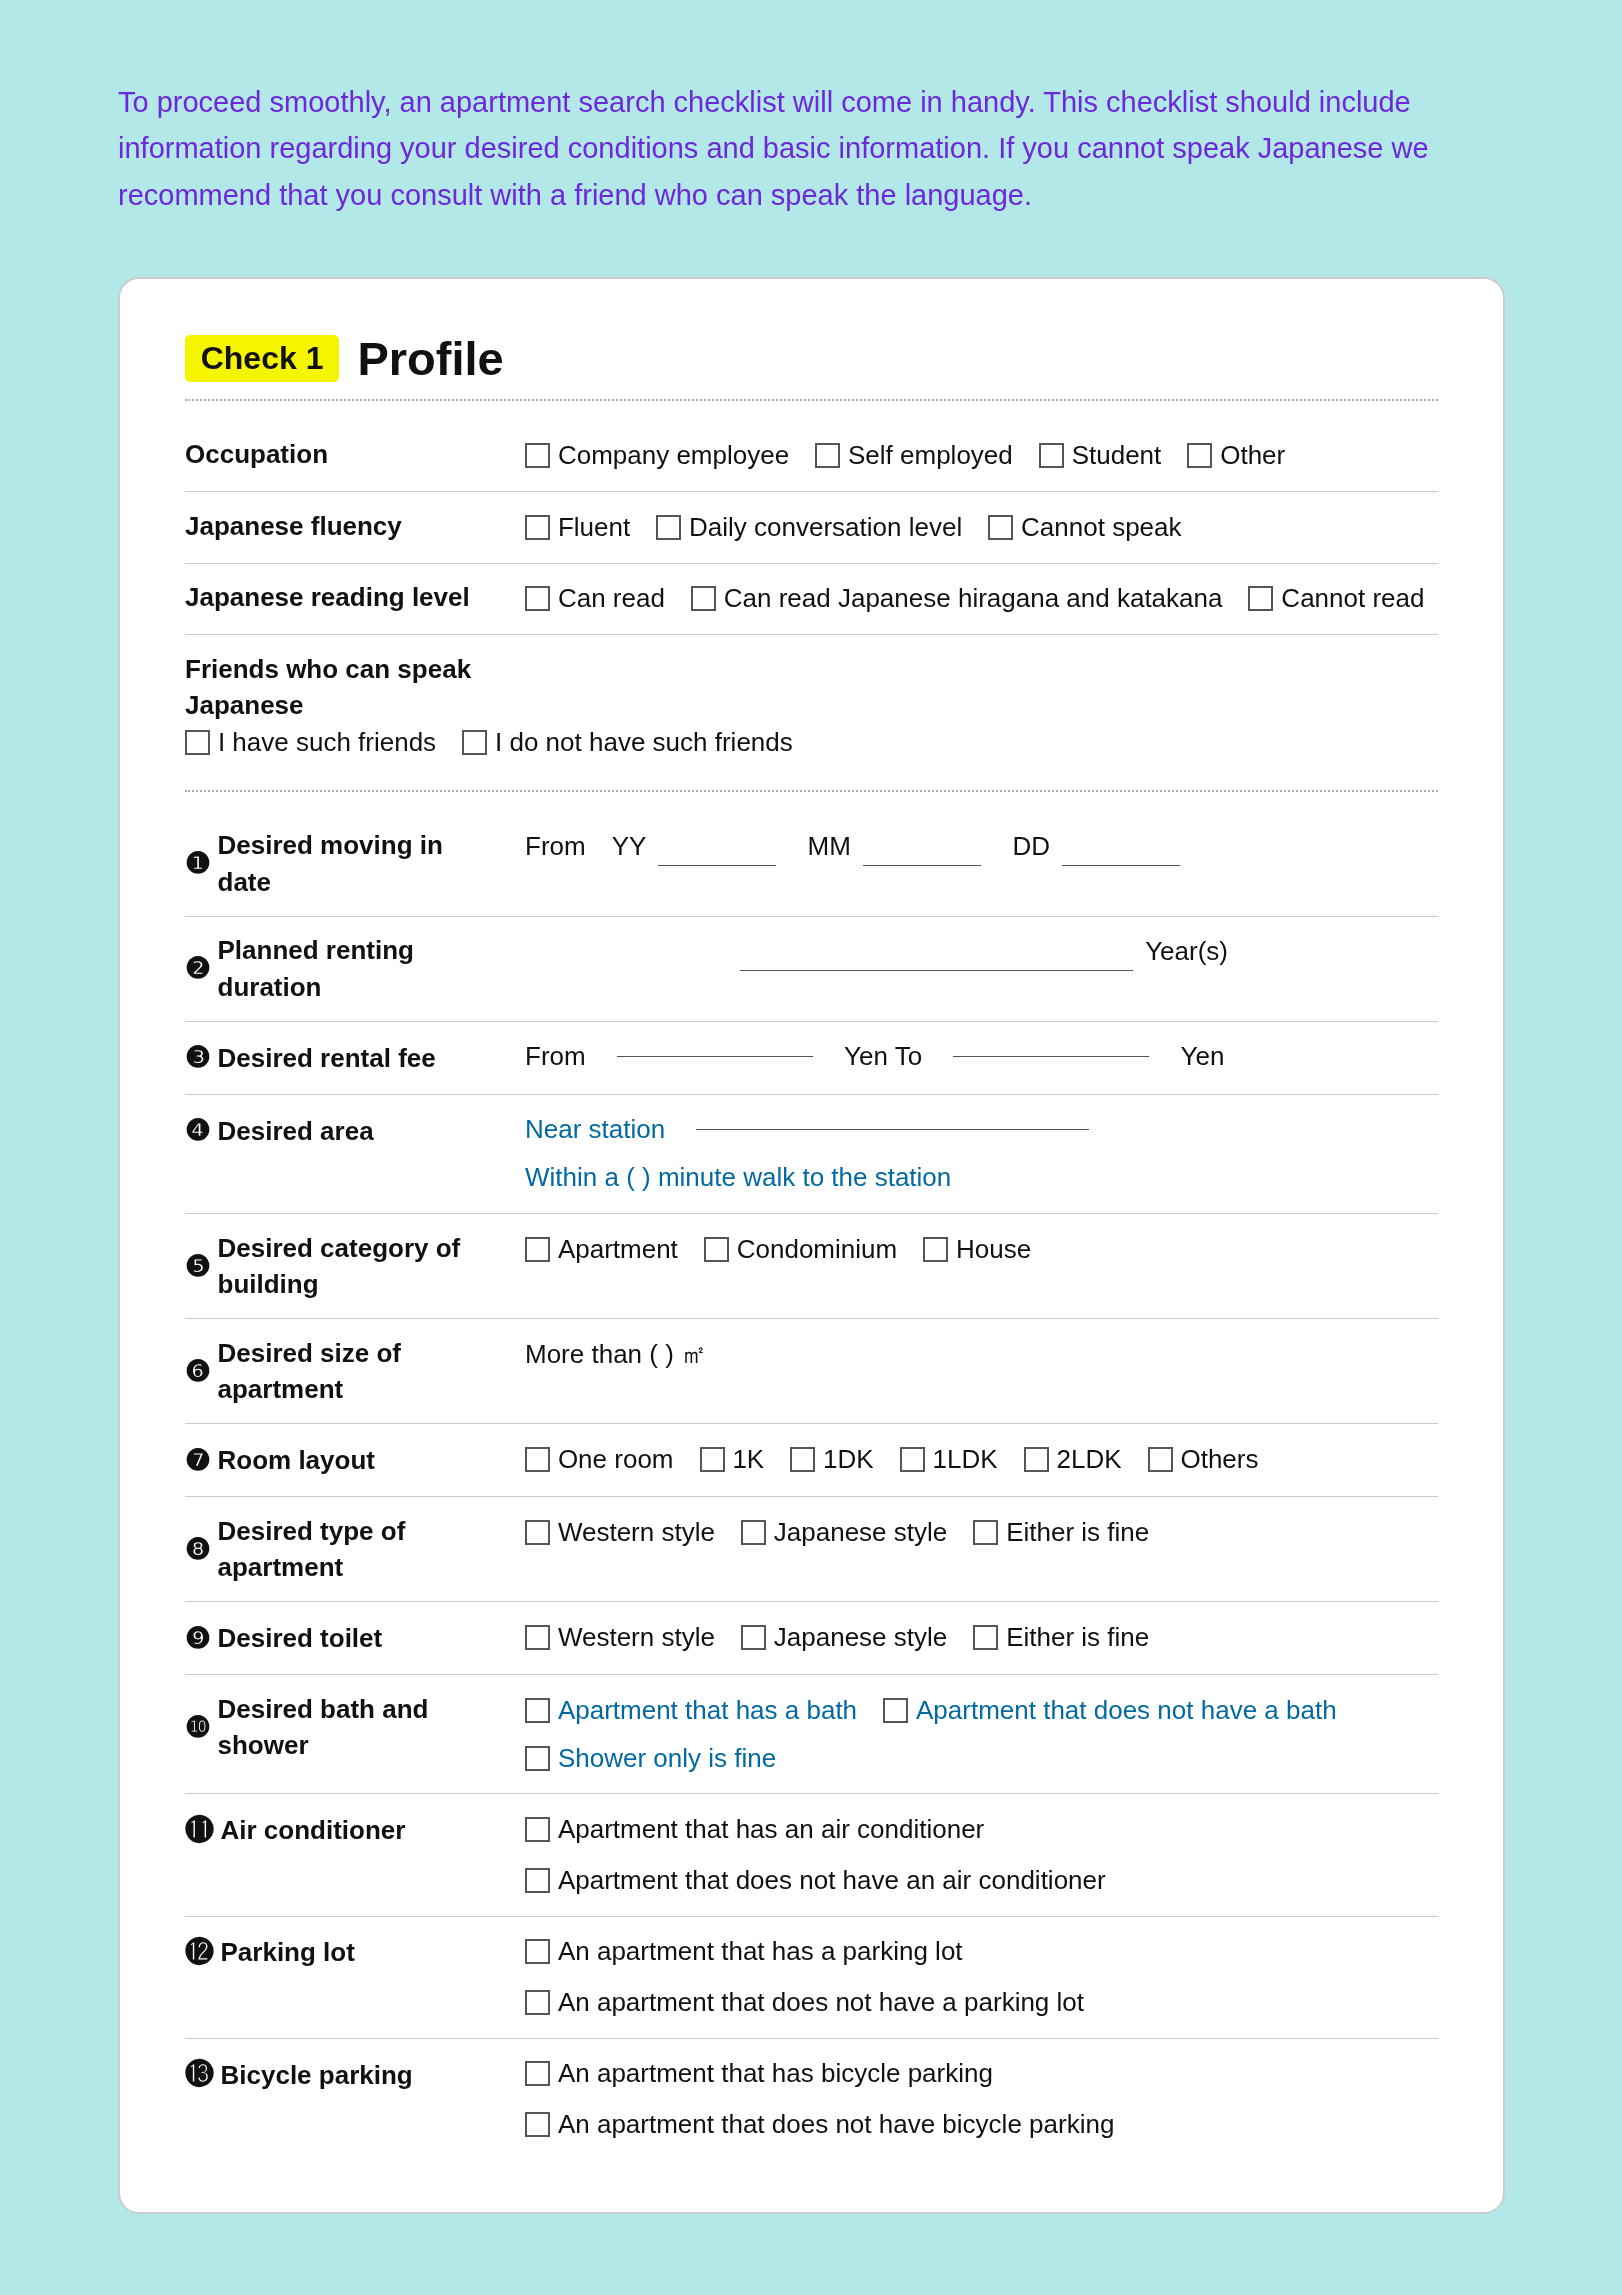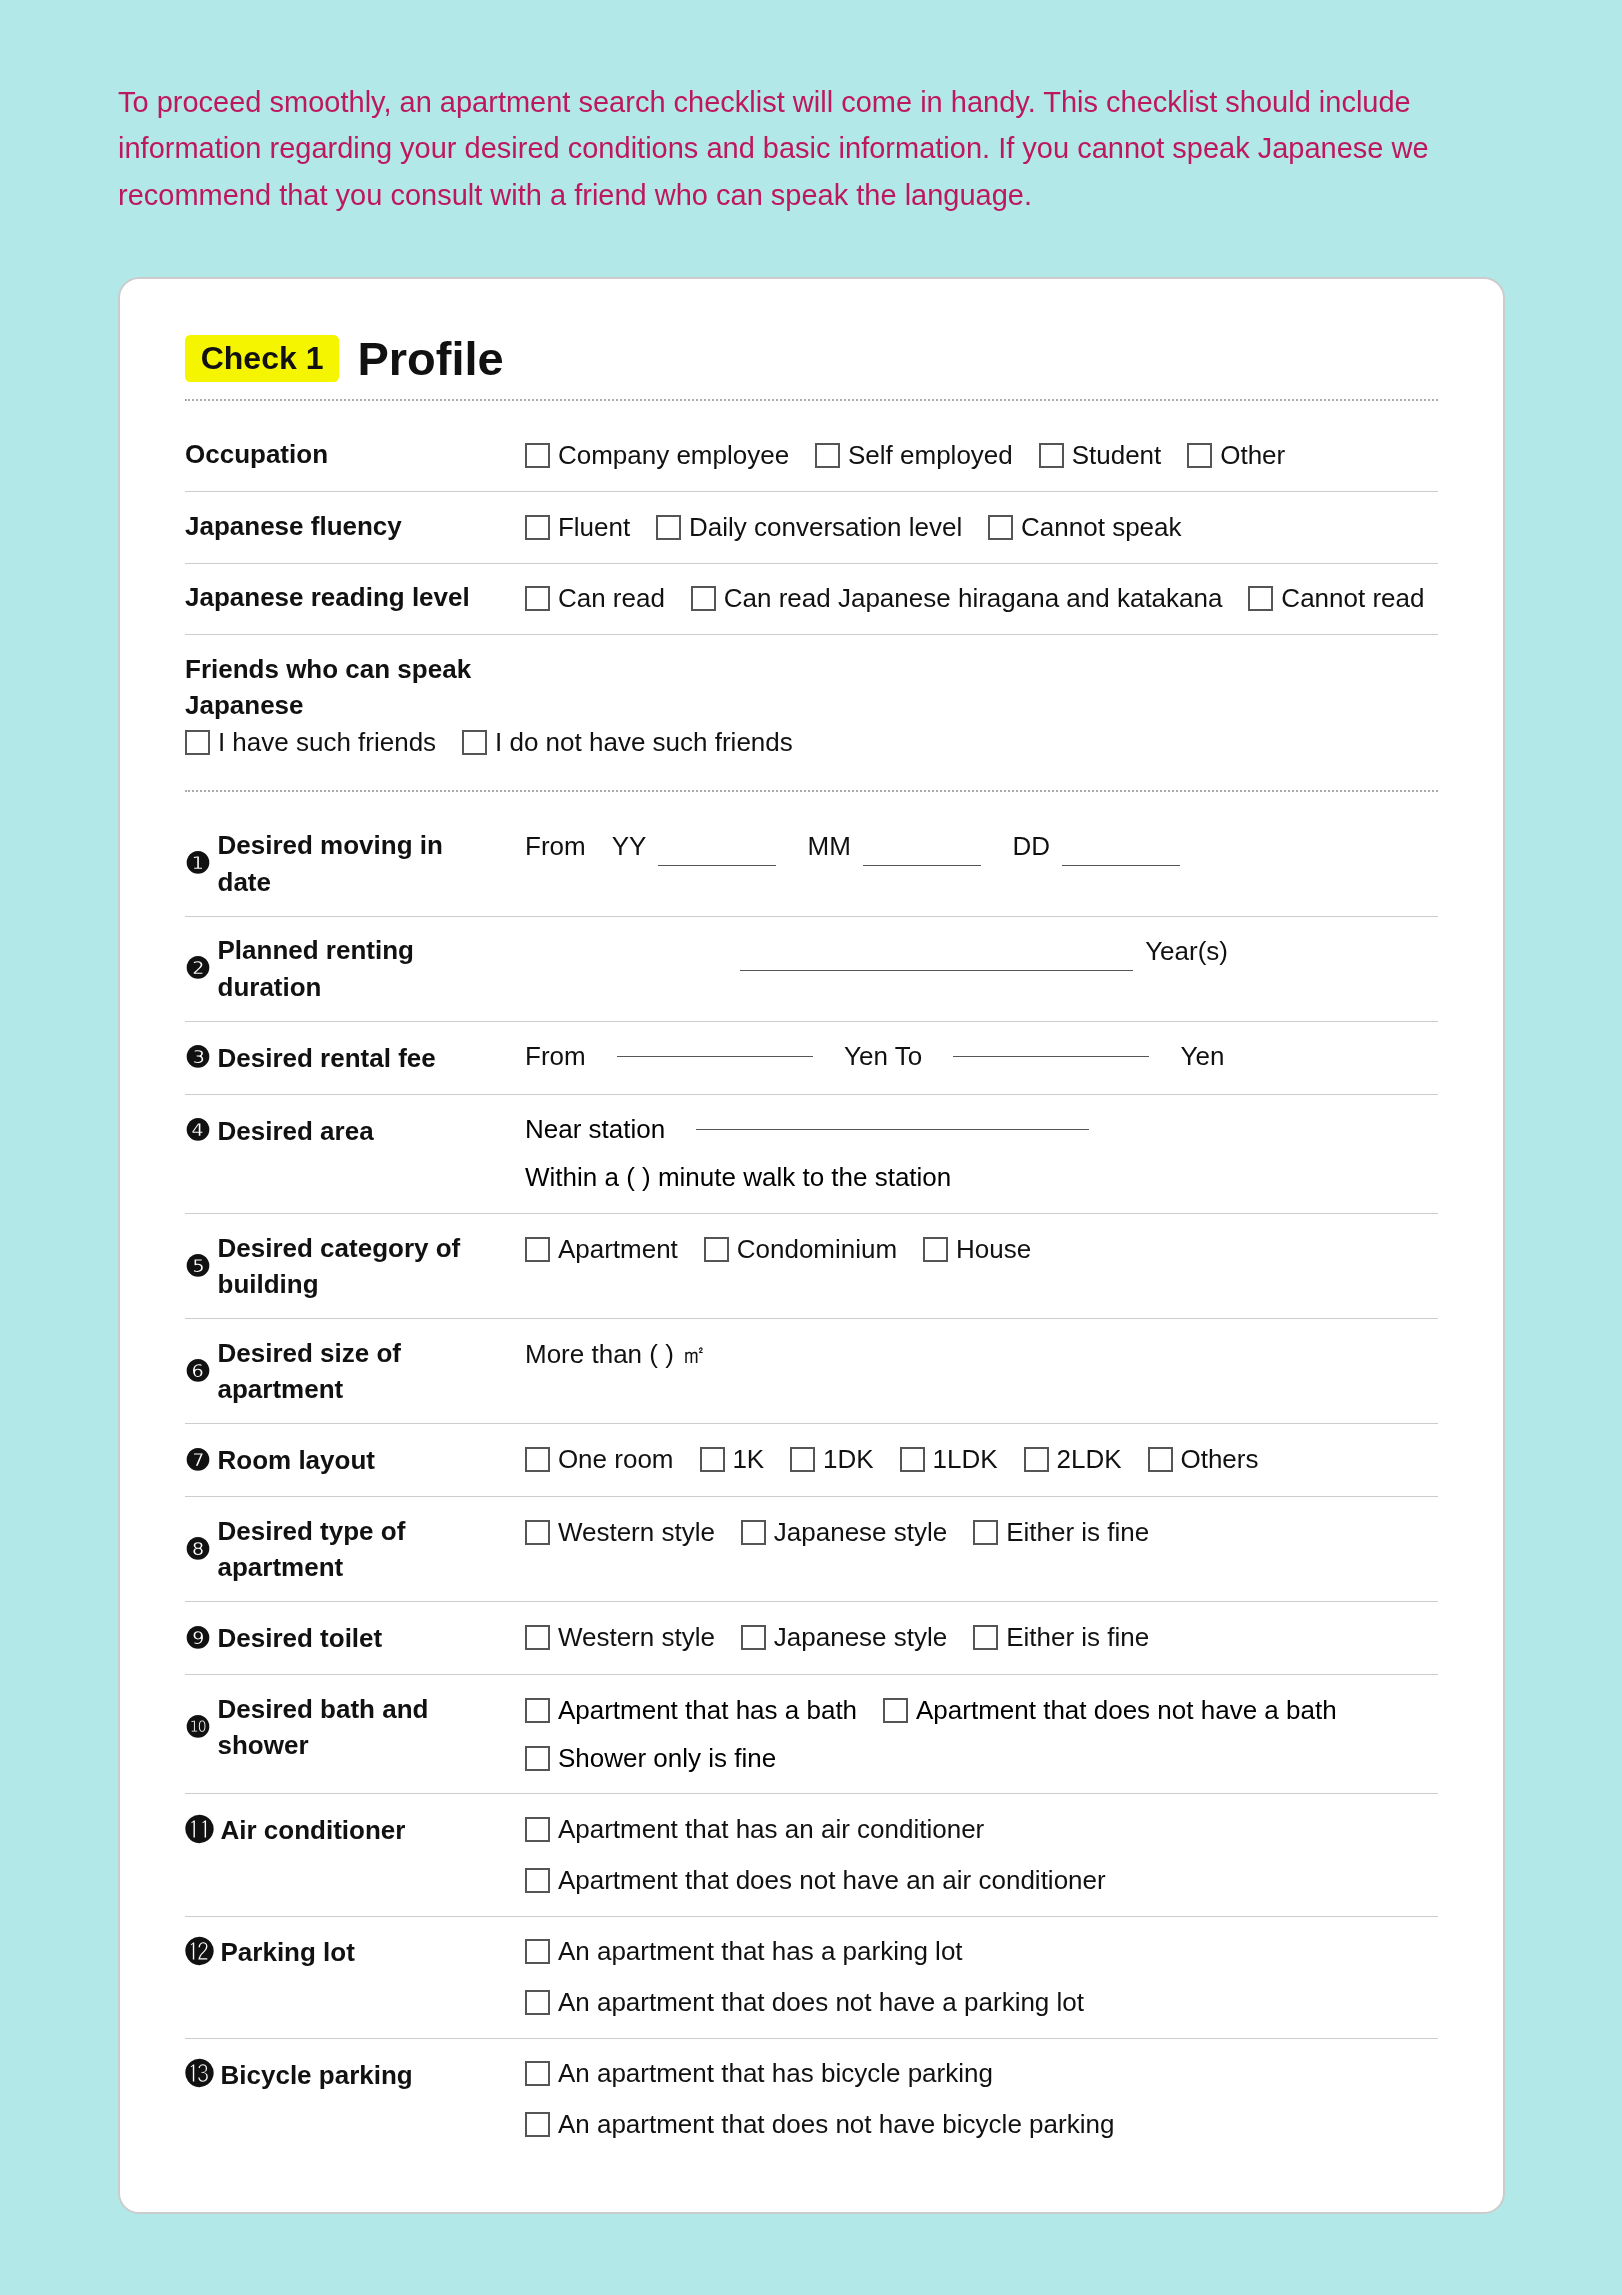--- a/index.html
+++ b/index.html
@@ -19,21 +19,21 @@
     }
     .main-title {
       font-size: 63px;
       font-weight: 900;
       color: #111;
       margin-bottom: 36px;
       line-height: 1.1;
     }
     .intro-text {
       font-size: 29px;
-      color: #be185d;
+      color: #6d28d9;
       line-height: 1.6;
       margin-bottom: 59px;
     }
     .checklist-card {
       background: #fff;
       border-radius: 21px;
       border: 2px solid #ccc;
       padding: 52px 65px;
       margin-bottom: 52px;
     }
@@ -117,21 +117,21 @@
       display: inline-block;
       border-bottom: 1.3px solid #555;
       min-width: 105px;
       height: 0.7px;
       vertical-align: bottom;
       margin: 0 5.2px;
     }
     .row-content-block {
       flex: 1;
       font-size: 26px;
-      color: #000000;
+      color: #0369a1;
     }
     .content-line {
       display: flex;
       flex-wrap: wrap;
       align-items: center;
       gap: 11.8px 26px;
       padding: 3.9px 0;
     }
   </style>
 </head>

